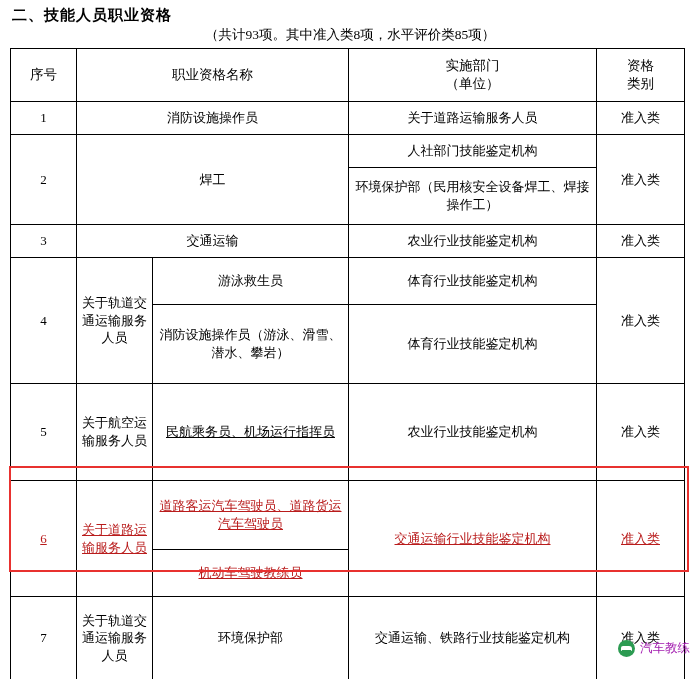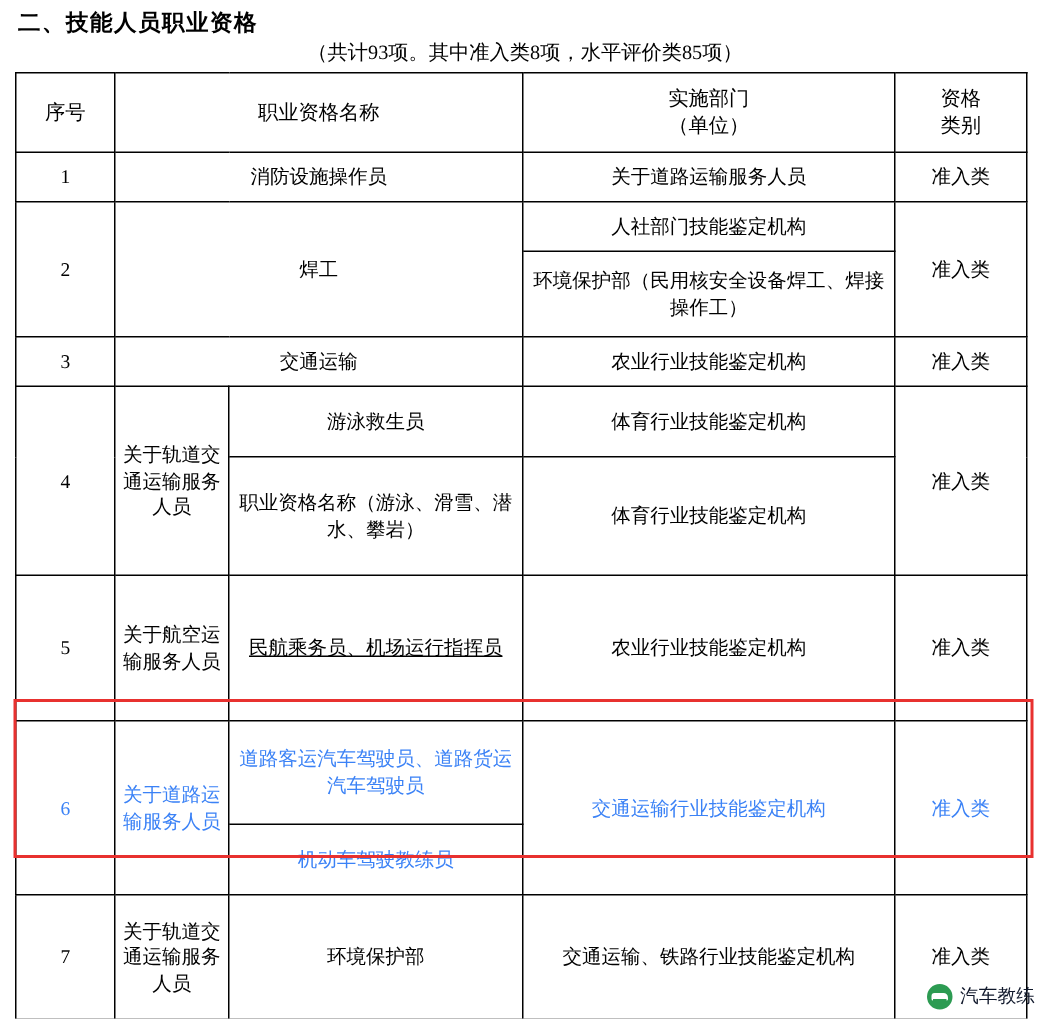--- a/index.html
+++ b/index.html
@@ -56,45 +56,46 @@
   .col-type    { width: 88px; }
 
   .hdr td {
     height: 46px;
     font-size: 13.5px;
   }
   .hdr .two-line {
     line-height: 1.3;
   }
   .redrow td {
-    color: #3b82f6;
+    color: #b91c1c;
+    text-decoration: underline;
   }
 
   
   .red-box {
     position: absolute;
     border: 2px solid #e8312f;
     pointer-events: none;
     left: 9px;
     top: 466px;
     width: 680px;
     height: 106px;
     box-sizing: border-box;
   }
 
   
   .badge {
     position: absolute;
     right: 8px;
-    bottom: 6px;
+    bottom: 22px;
     display: flex;
     align-items: flex-end;
     gap: 5px;
     font-size: 12.5px;
-    color: #0f172a;
+    color: #a21caf;
     font-family: "Liberation Sans", sans-serif;
   }
   .badge .logo {
     width: 17px;
     height: 17px;
     border-radius: 50%;
     background: #2c9b52;
     position: relative;
     flex: 0 0 auto;
   }
@@ -175,21 +176,21 @@
       </tr>
 
       <tr>
         <td rowspan="2">4</td>
         <td rowspan="2" class="tall cell-pad">关于轨道交通运输服务人员</td>
         <td style="height:40px;">游泳救生员</td>
         <td>体育行业技能鉴定机构</td>
         <td rowspan="2">准入类</td>
       </tr>
       <tr>
-        <td style="height:72px;" class="cell-pad">职业资格名称（游泳、滑雪、潜水、攀岩）</td>
+        <td style="height:72px;" class="cell-pad">消防设施操作员（游泳、滑雪、潜水、攀岩）</td>
         <td>体育行业技能鉴定机构</td>
       </tr>
 
       <tr>
         <td>5</td>
         <td class="tall cell-pad">关于航空运输服务人员</td>
         <td style="height:90px;text-decoration:underline;" class="cell-pad">民航乘务员、机场运行指挥员</td>
         <td>农业行业技能鉴定机构</td>
         <td>准入类</td>
       </tr>

